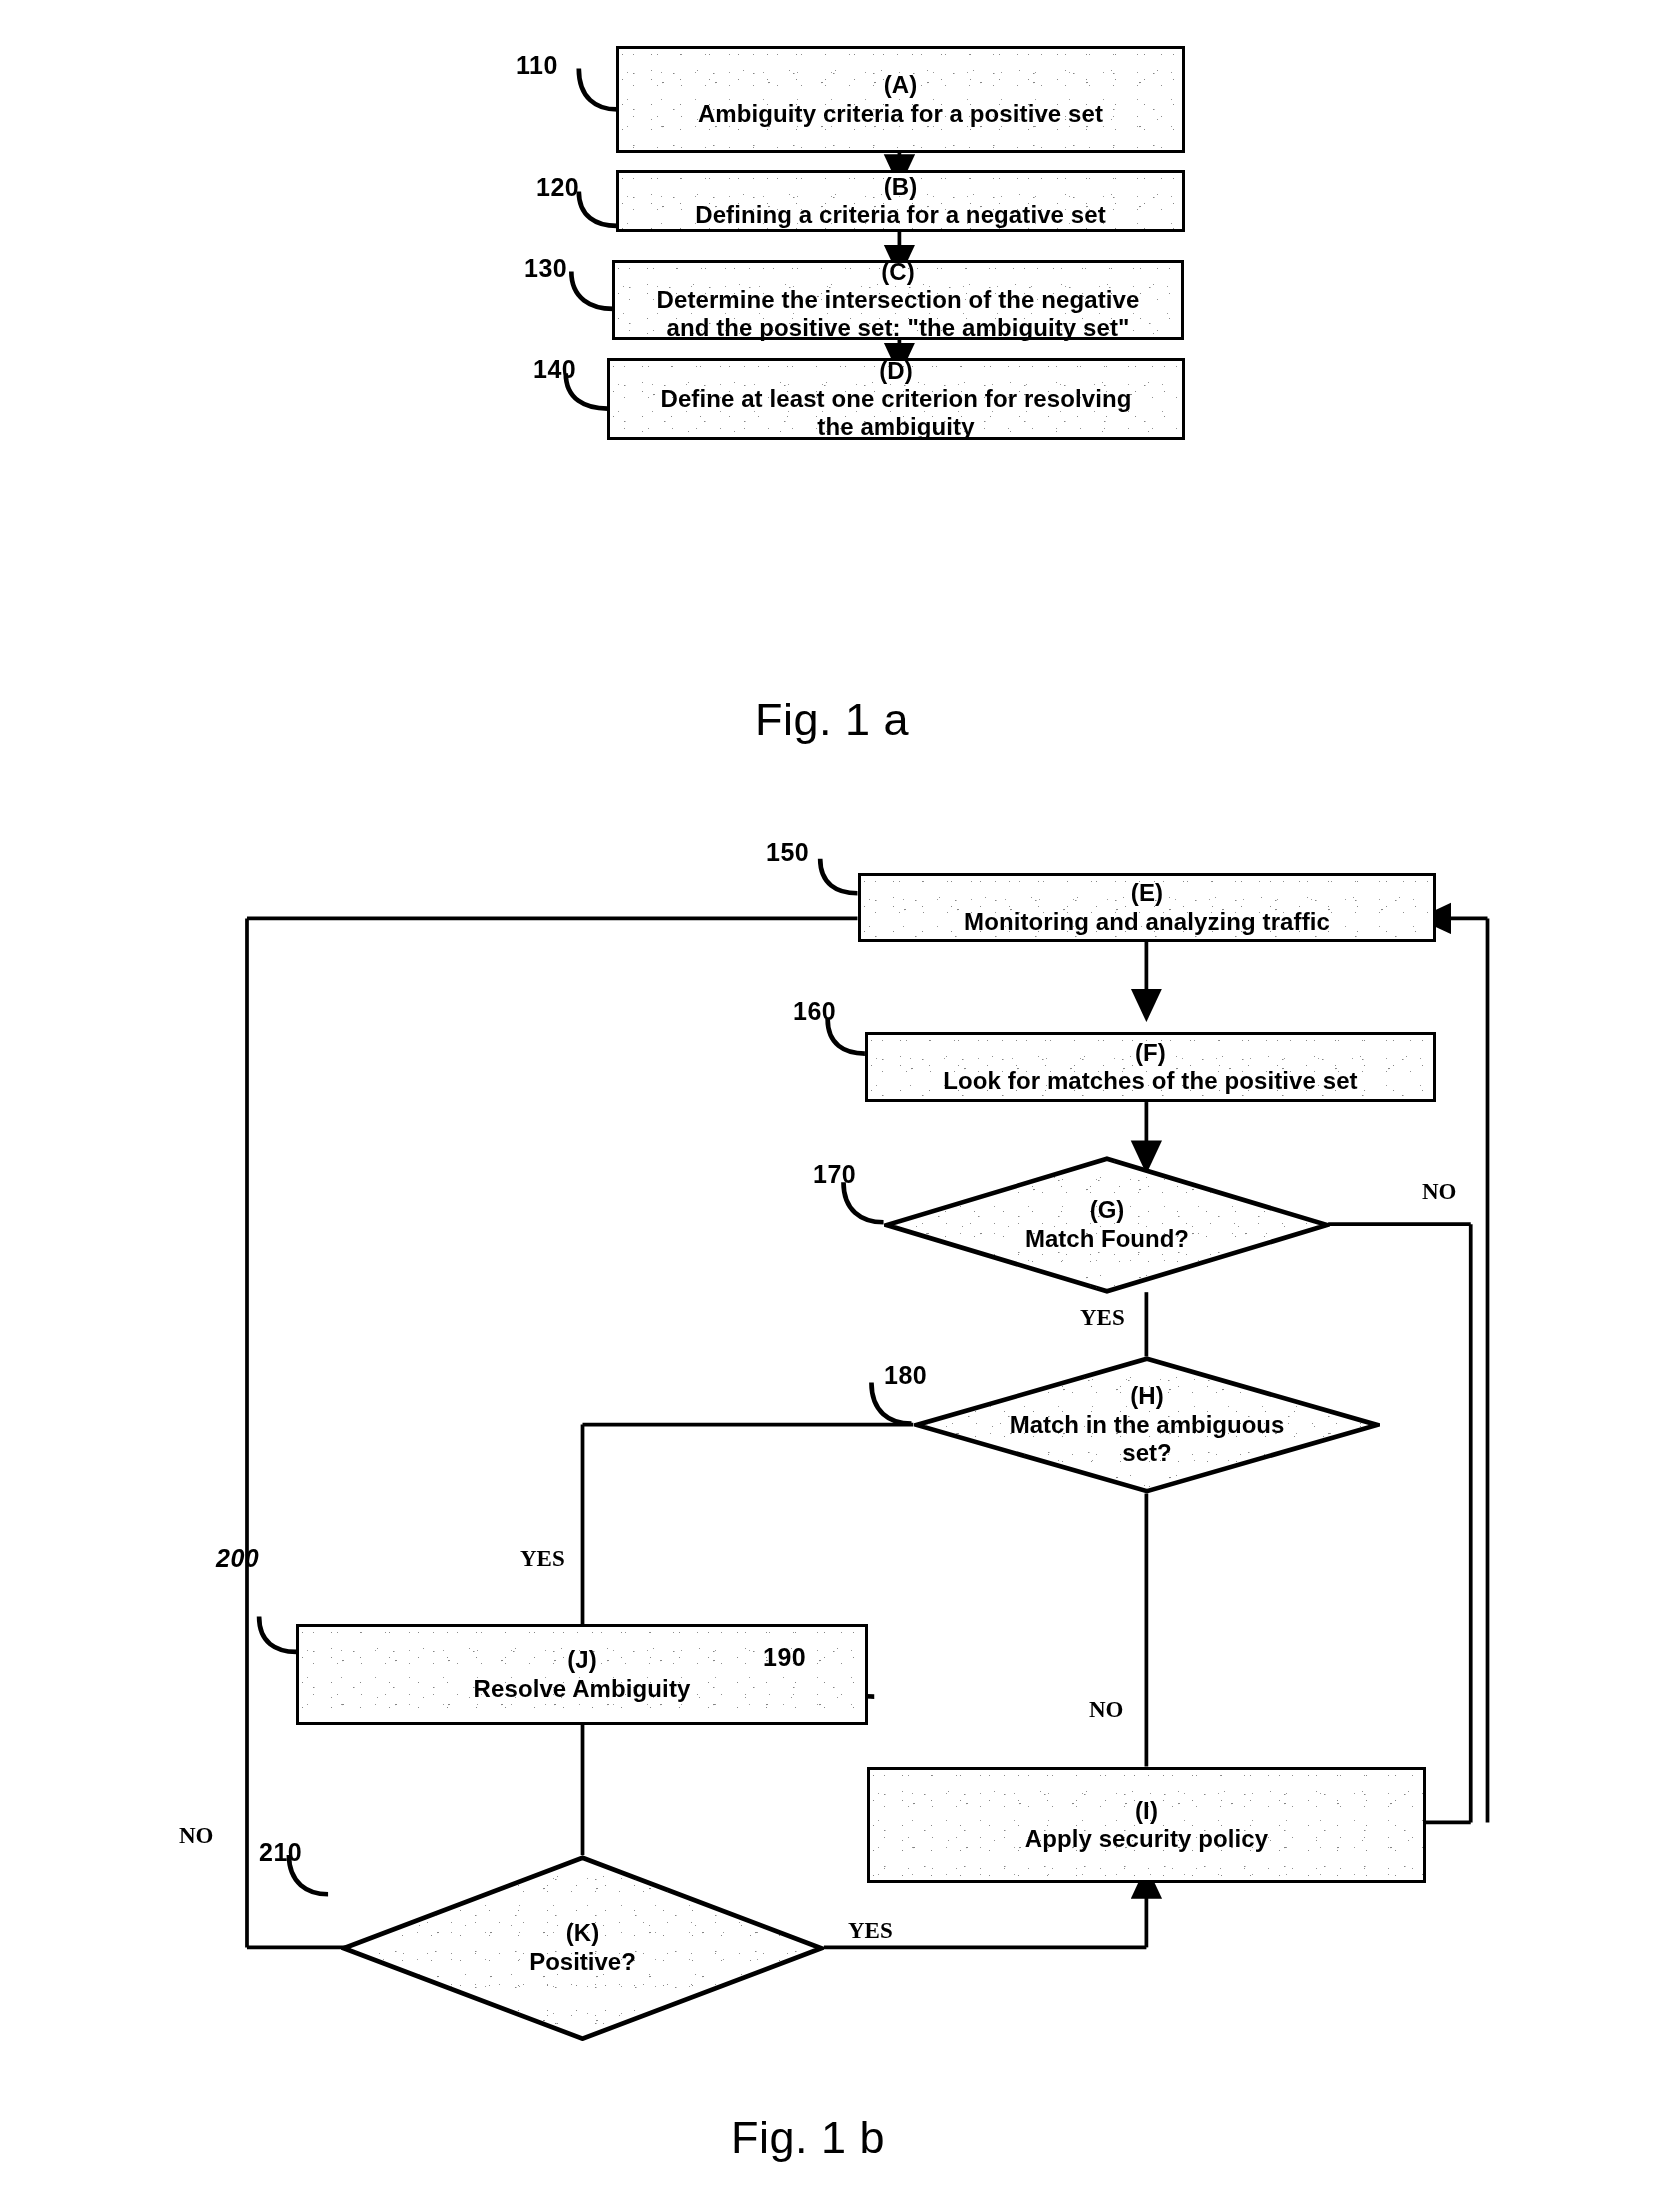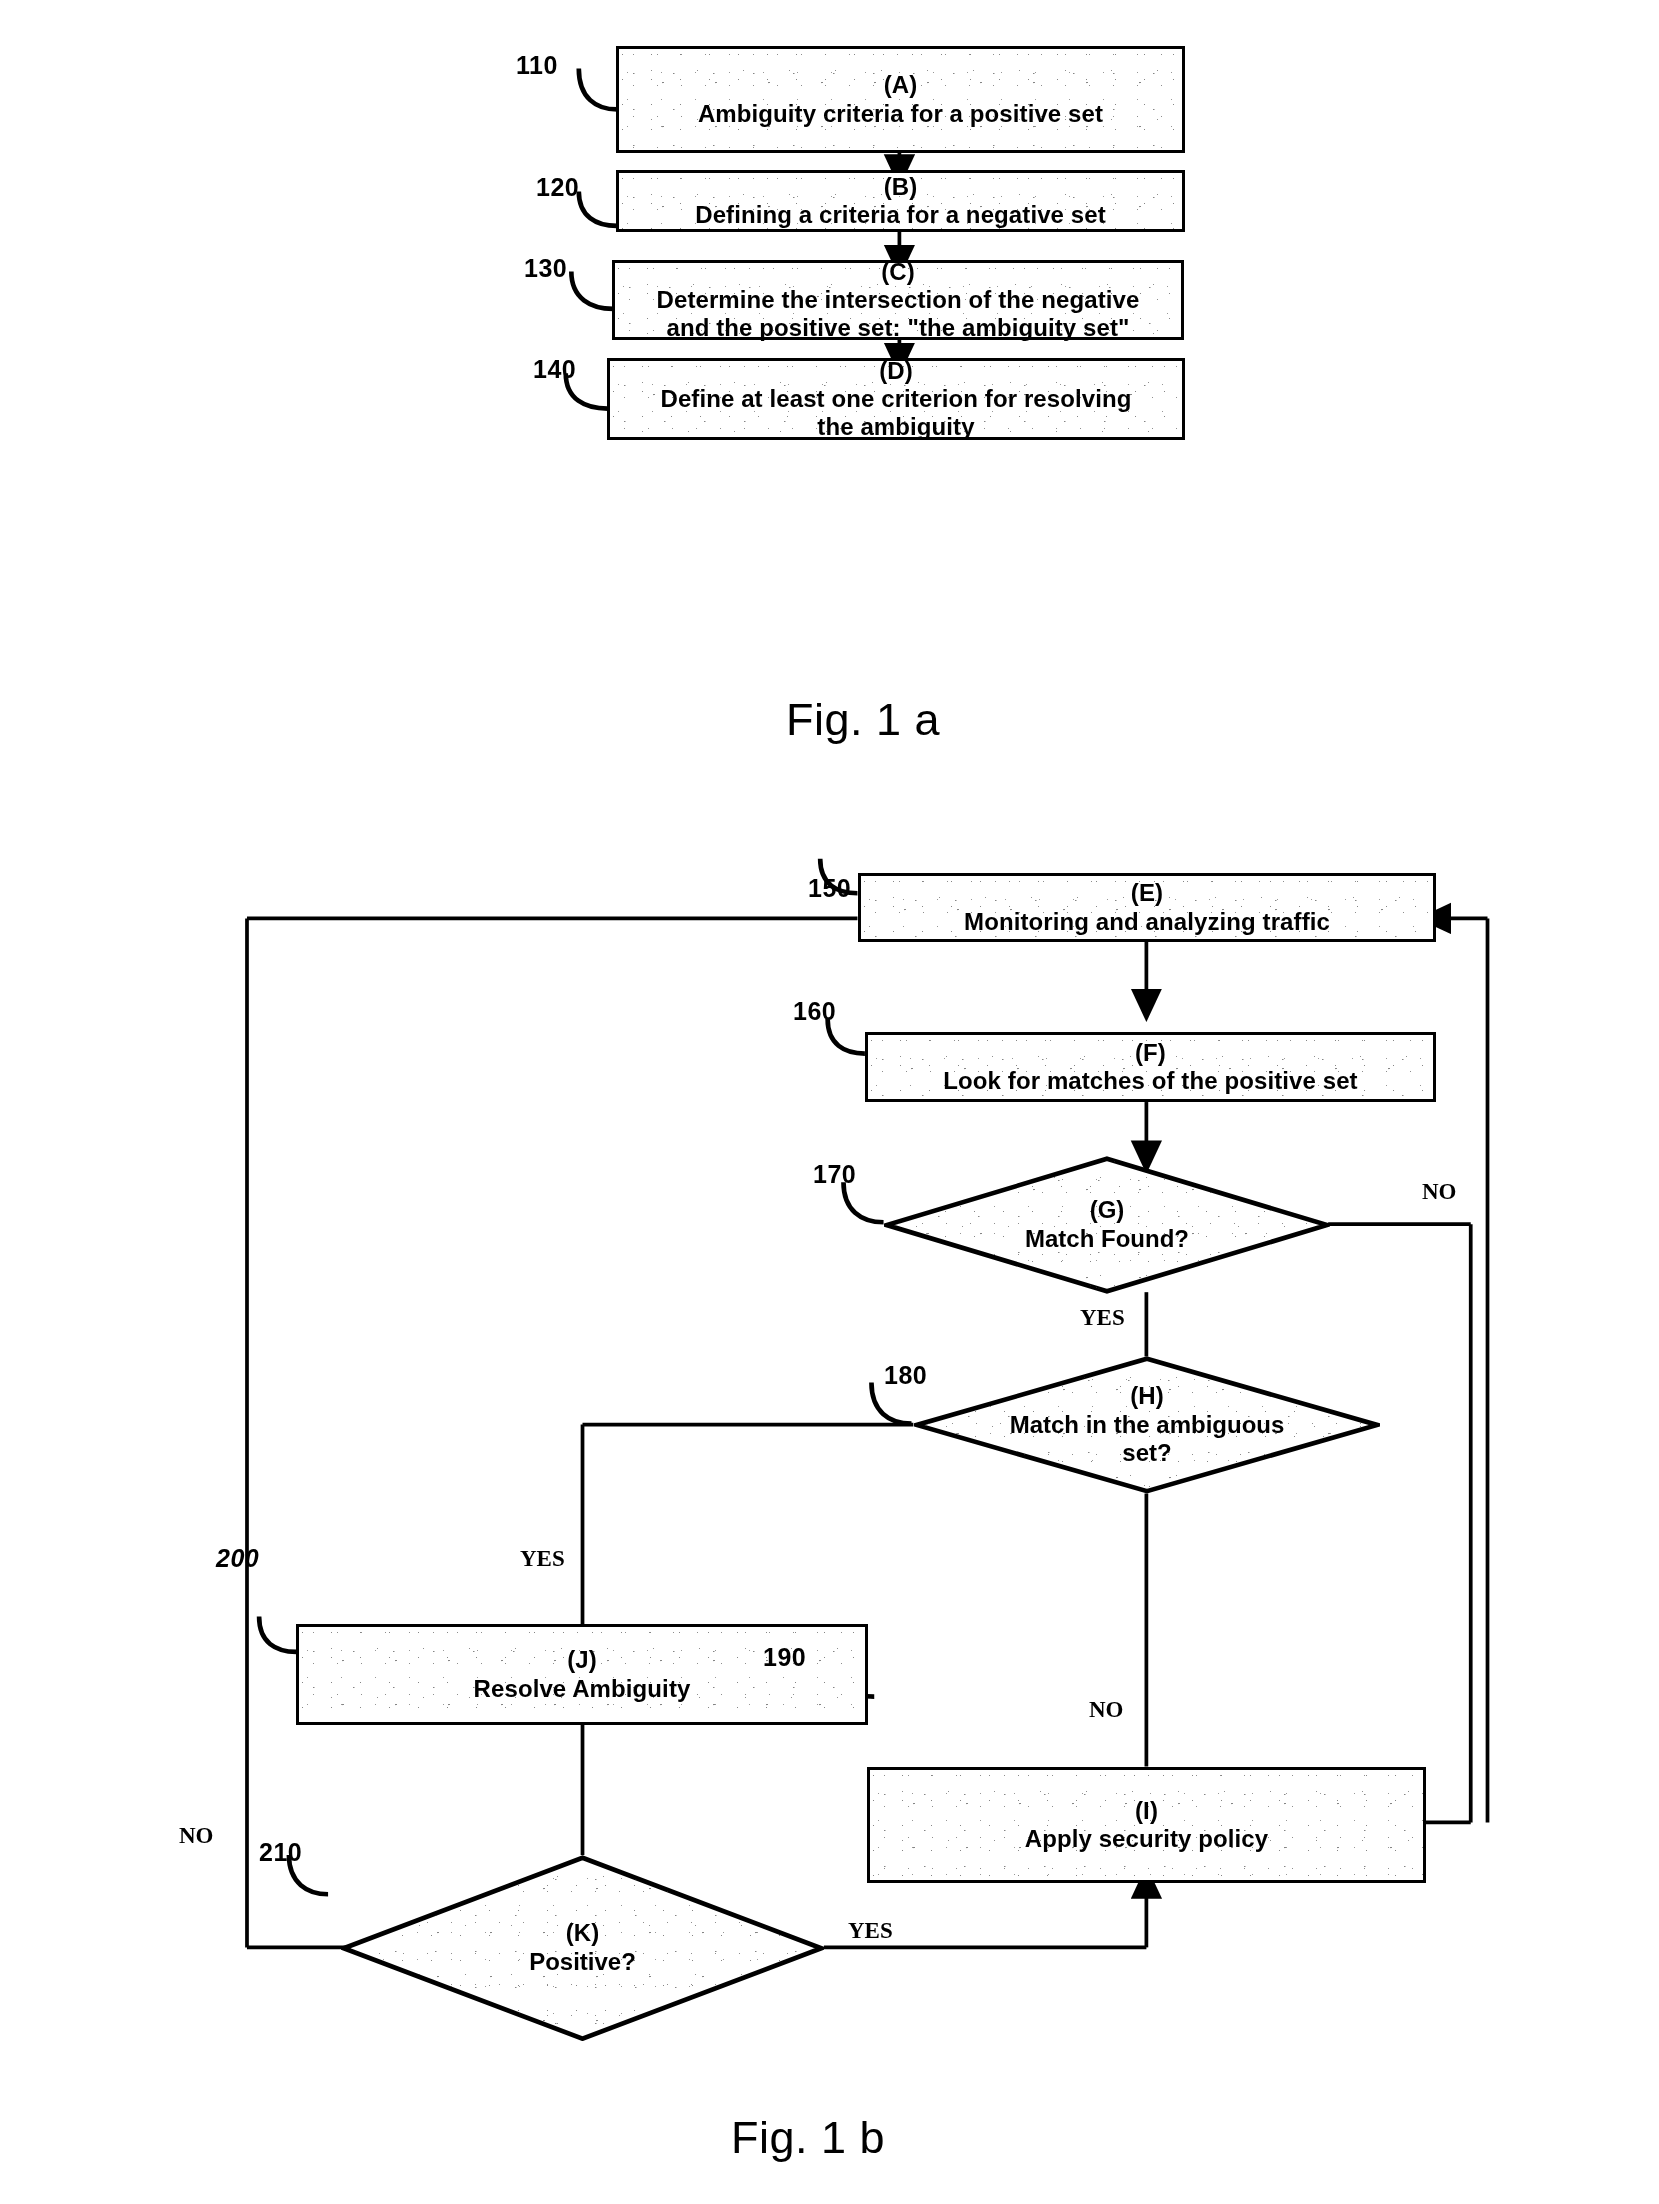--- a/index.html
+++ b/index.html
@@ -198,28 +198,28 @@
   <div class="refnum" style="left:524px; top:254px;">130</div>
 
   <div class="node-box" style="left:607px; top:358px; width:578px; height:82px; font-size:24px;">
     <span class="speckle"></span>
     <span class="tag">(D)</span>
     <span class="body">Define at least one criterion for resolving</span>
     <span class="body">the ambiguity</span>
   </div>
   <div class="refnum" style="left:518px; top:355px;margin-left:15px;">140</div>
 
-  <div class="fig-caption" style="left:786px; top:694px;">Fig. 1 a</div>
+  <div class="fig-caption" style="left:755px; top:694px;">Fig. 1 a</div>
 
   <div class="node-box" style="left:858px; top:873px; width:578px; height:69px; font-size:24px;">
     <span class="speckle"></span>
     <span class="tag">(E)</span>
     <span class="body">Monitoring and analyzing traffic</span>
   </div>
-  <div class="refnum" style="left:808px; top:838px;margin-top:36px;">150</div>
+  <div class="refnum" style="left:766px; top:838px;">150</div>
 
   <div class="node-box" style="left:865px; top:1032px; width:571px; height:70px; font-size:24px;">
     <span class="speckle"></span>
     <span class="tag">(F)</span>
     <span class="body">Look for matches of the positive set</span>
   </div>
   <div class="refnum" style="left:793px; top:997px;">160</div>
 
   <div class="node-diamond" style="left:884px; top:1156px; width:446px; height:138px; font-size:24px;">
     <svg class="dia-shape" viewBox="0 0 478 148" preserveAspectRatio="none">

